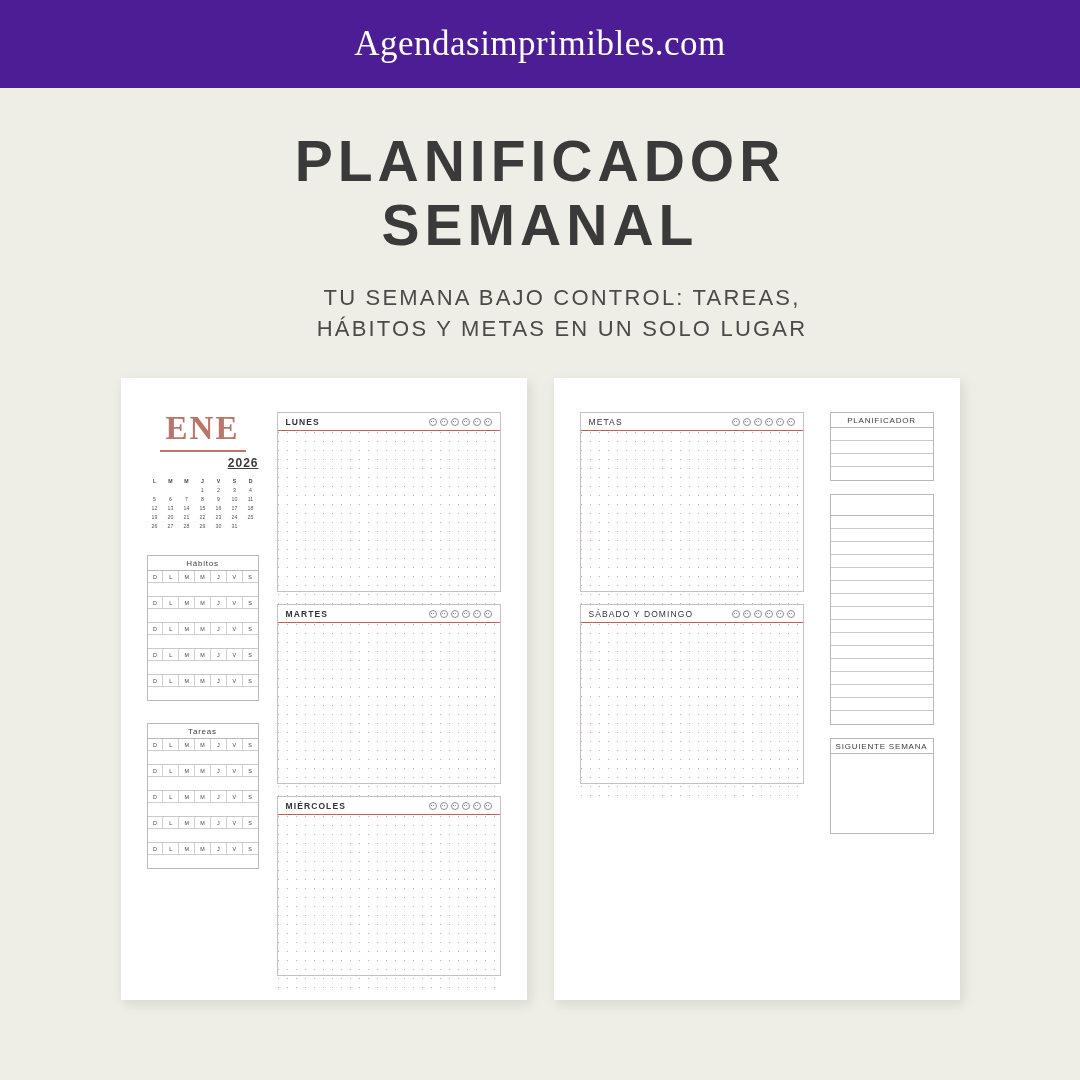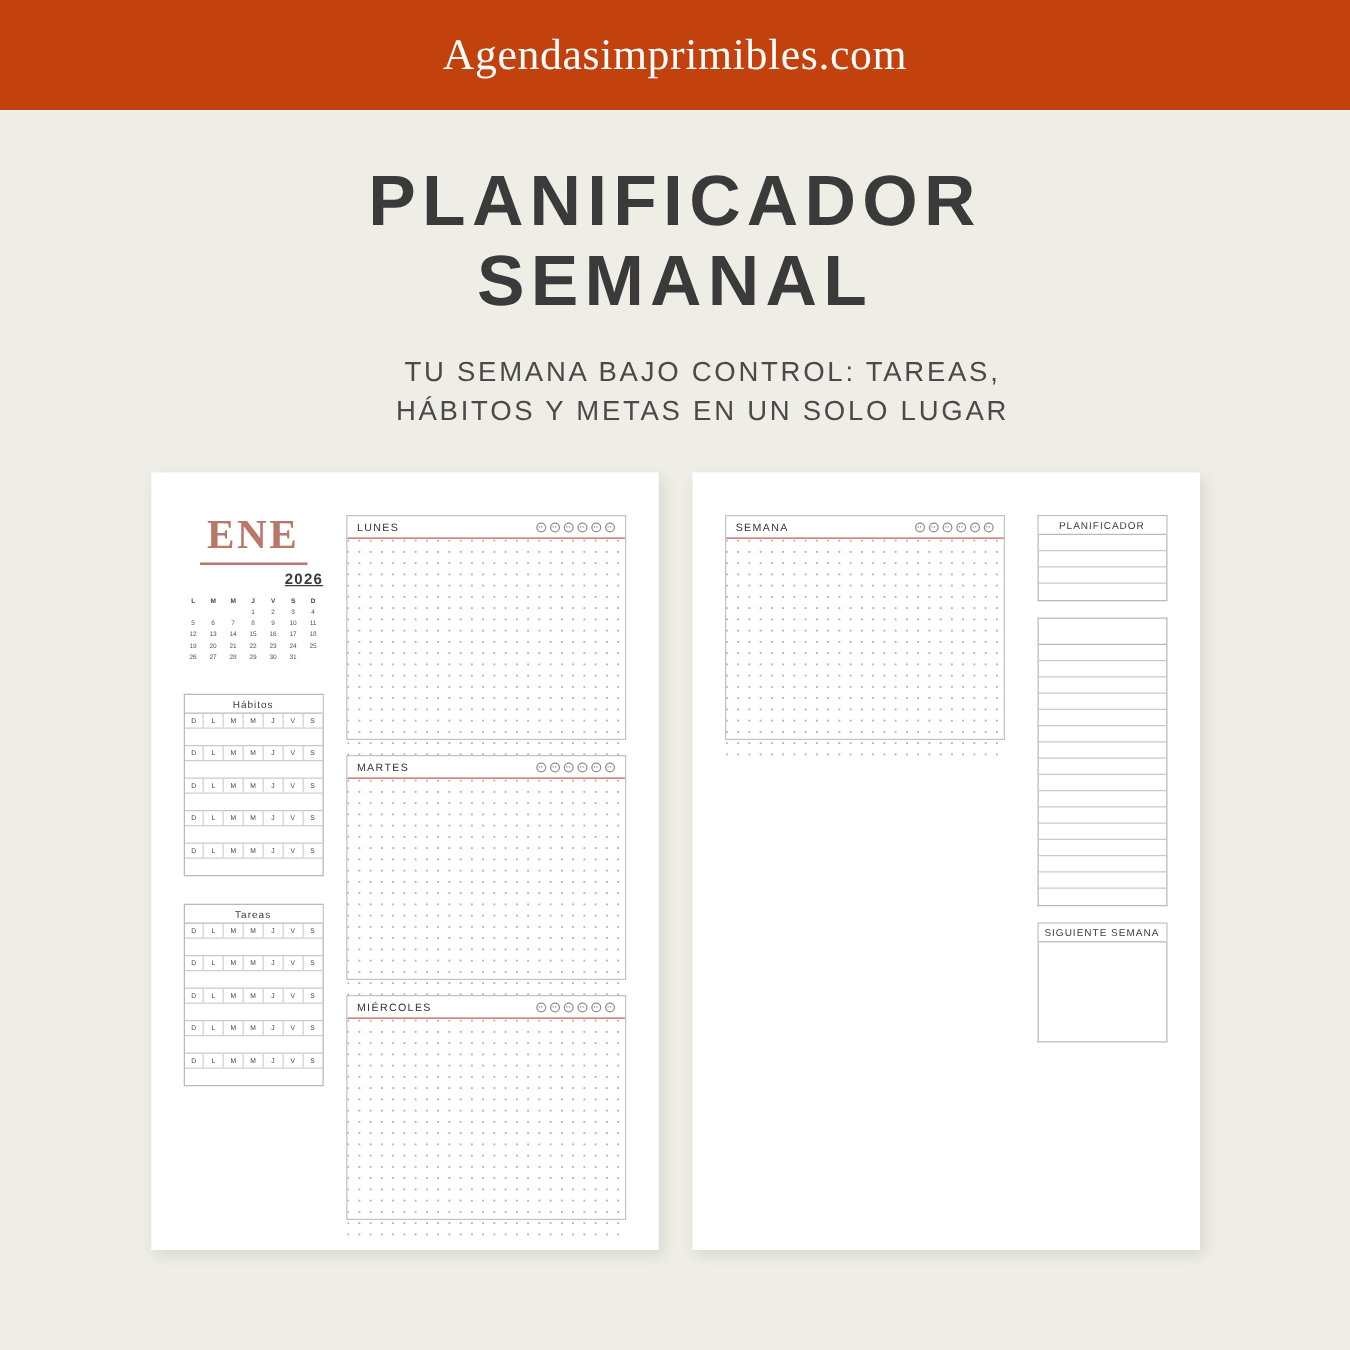--- a/index.html
+++ b/index.html
@@ -11,21 +11,21 @@
     height: 1080px;
     background: #eeeee6;
     font-family: "Liberation Sans", sans-serif;
     overflow: hidden;
   }
 
   
   .banner {
     width: 1080px;
     height: 88px;
-    background: #c2410c;
+    background: #4c1d95;
     display: flex;
     align-items: center;
     justify-content: center;
   }
   .banner-text {
     color: #ffffff;
     font-family: "Liberation Serif", serif;
     font-size: 35px;
     letter-spacing: 0.5px;
   }
@@ -429,21 +429,21 @@
               <div class="tcell">M</div>
               <div class="tcell">J</div>
               <div class="tcell">V</div>
               <div class="tcell">S</div>
             </div>
             <div class="tgap last"></div>
           </div>
       </div>
     </div>
 
-    <div class="day-col" style="left:156px; right:26px; width:224px;" id="days-left">
+    <div class="day-col" style="left:156px; right:26px; width:224px;font-weight:bold;" id="days-left">
         <div class="day-block" style="height:180px;">
           <div class="day-head">
             <div class="day-name">LUNES</div>
             <div class="moods">
               <div class="mood"></div>
               <div class="mood"></div>
               <div class="mood"></div>
               <div class="mood"></div>
               <div class="mood"></div>
               <div class="mood"></div>
@@ -480,21 +480,35 @@
           <div class="day-body"></div>
         </div>
       </div>
   </div>
 
   <div class="page">
 
     <div class="day-col" style="left:26px; width:224px;" id="days-right">
         <div class="day-block" style="height:180px;">
           <div class="day-head">
-            <div class="day-name">SEMANA</div>
+            <div class="day-name">METAS</div>
+            <div class="moods">
+              <div class="mood"></div>
+              <div class="mood"></div>
+              <div class="mood"></div>
+              <div class="mood"></div>
+              <div class="mood"></div>
+              <div class="mood"></div>
+            </div>
+          </div>
+          <div class="day-body"></div>
+        </div>
+        <div class="day-block" style="height:180px;margin-top:12px;">
+          <div class="day-head">
+            <div class="day-name">SÁBADO Y DOMINGO</div>
             <div class="moods">
               <div class="mood"></div>
               <div class="mood"></div>
               <div class="mood"></div>
               <div class="mood"></div>
               <div class="mood"></div>
               <div class="mood"></div>
             </div>
           </div>
           <div class="day-body"></div>

